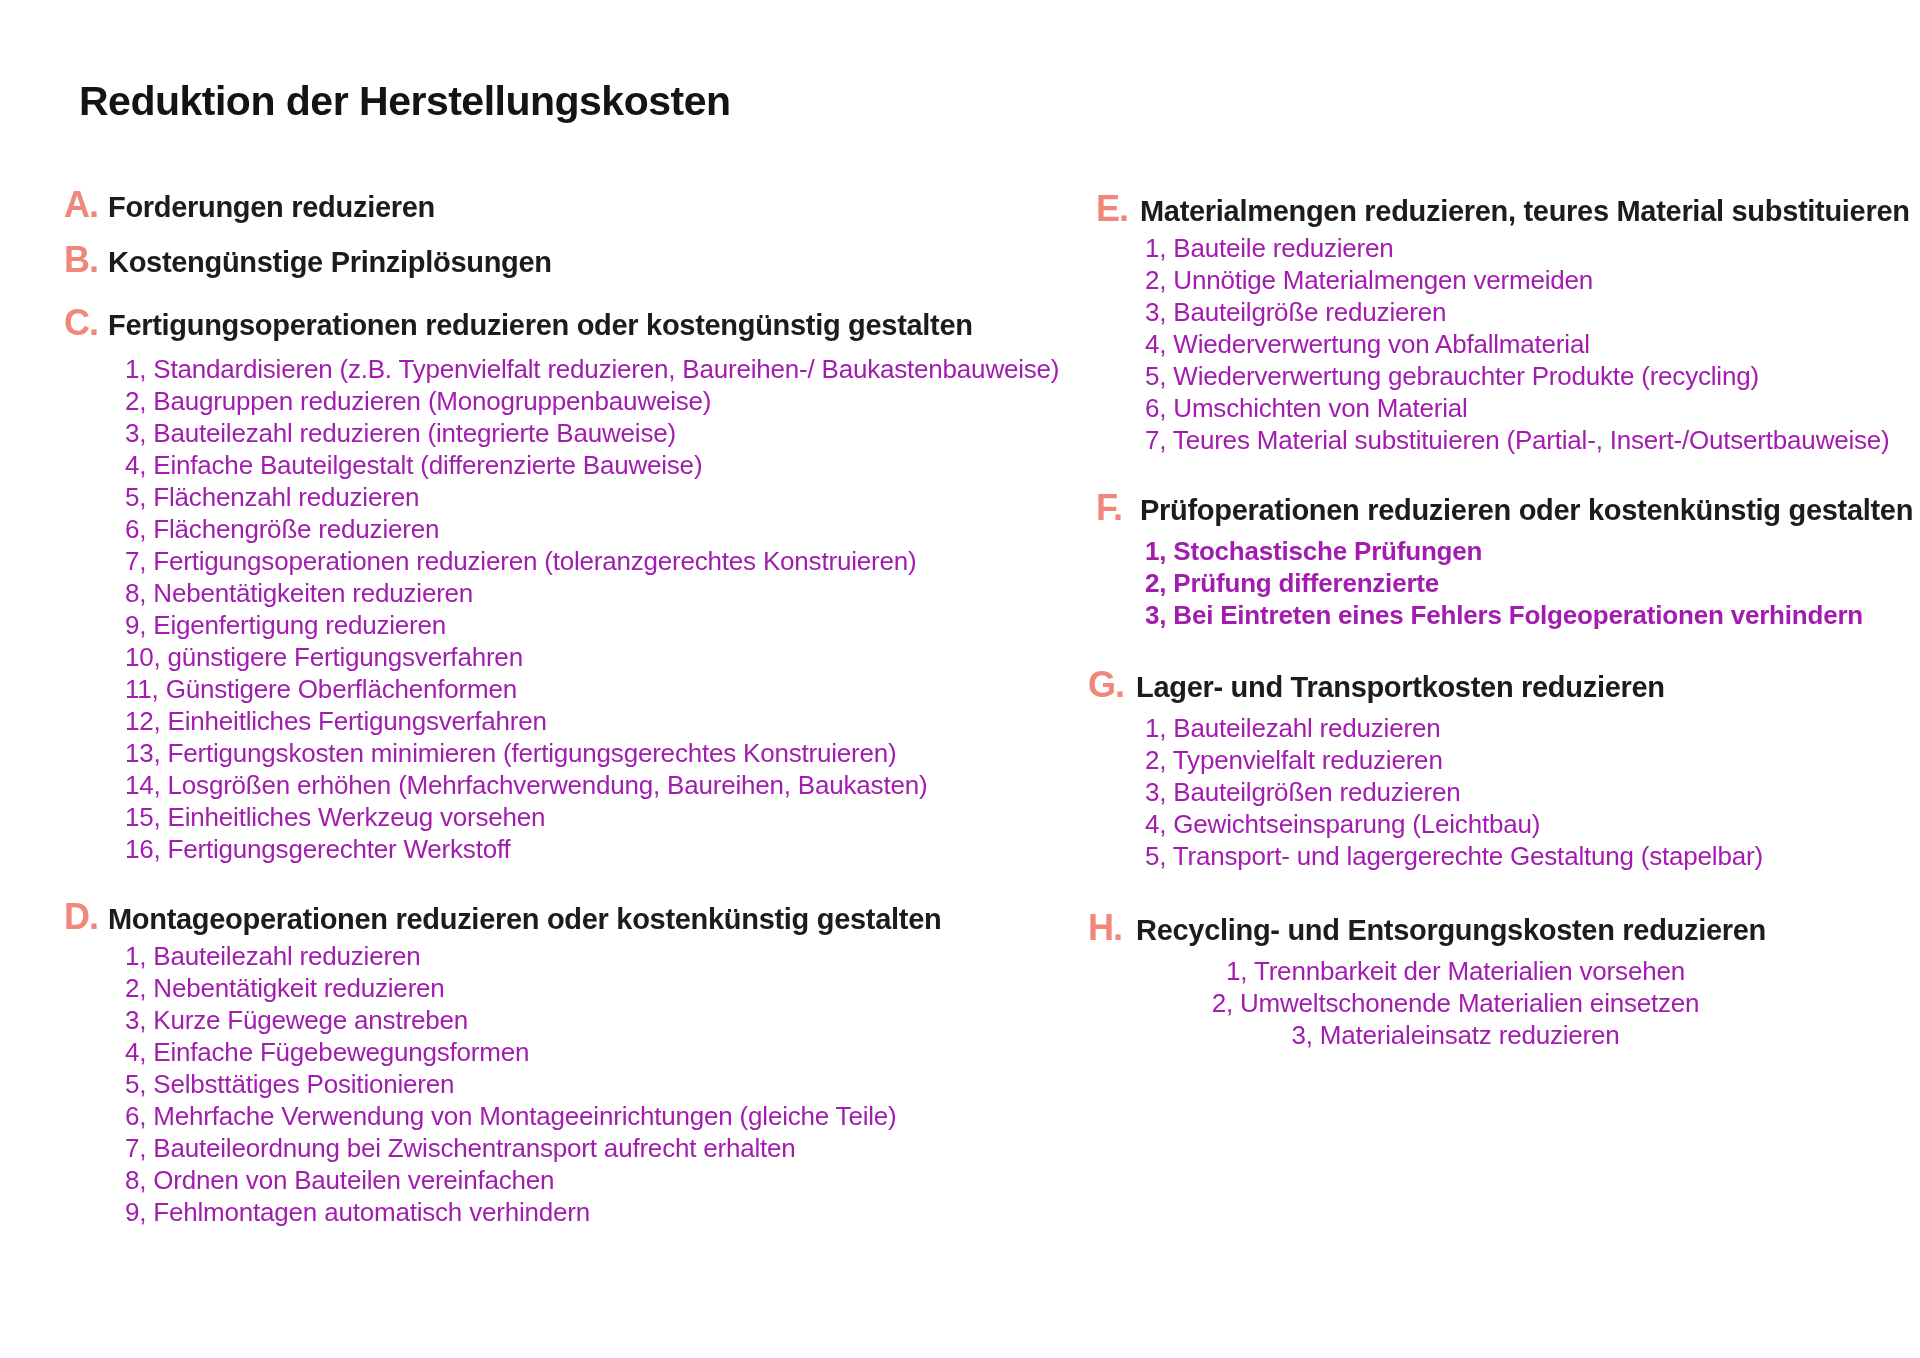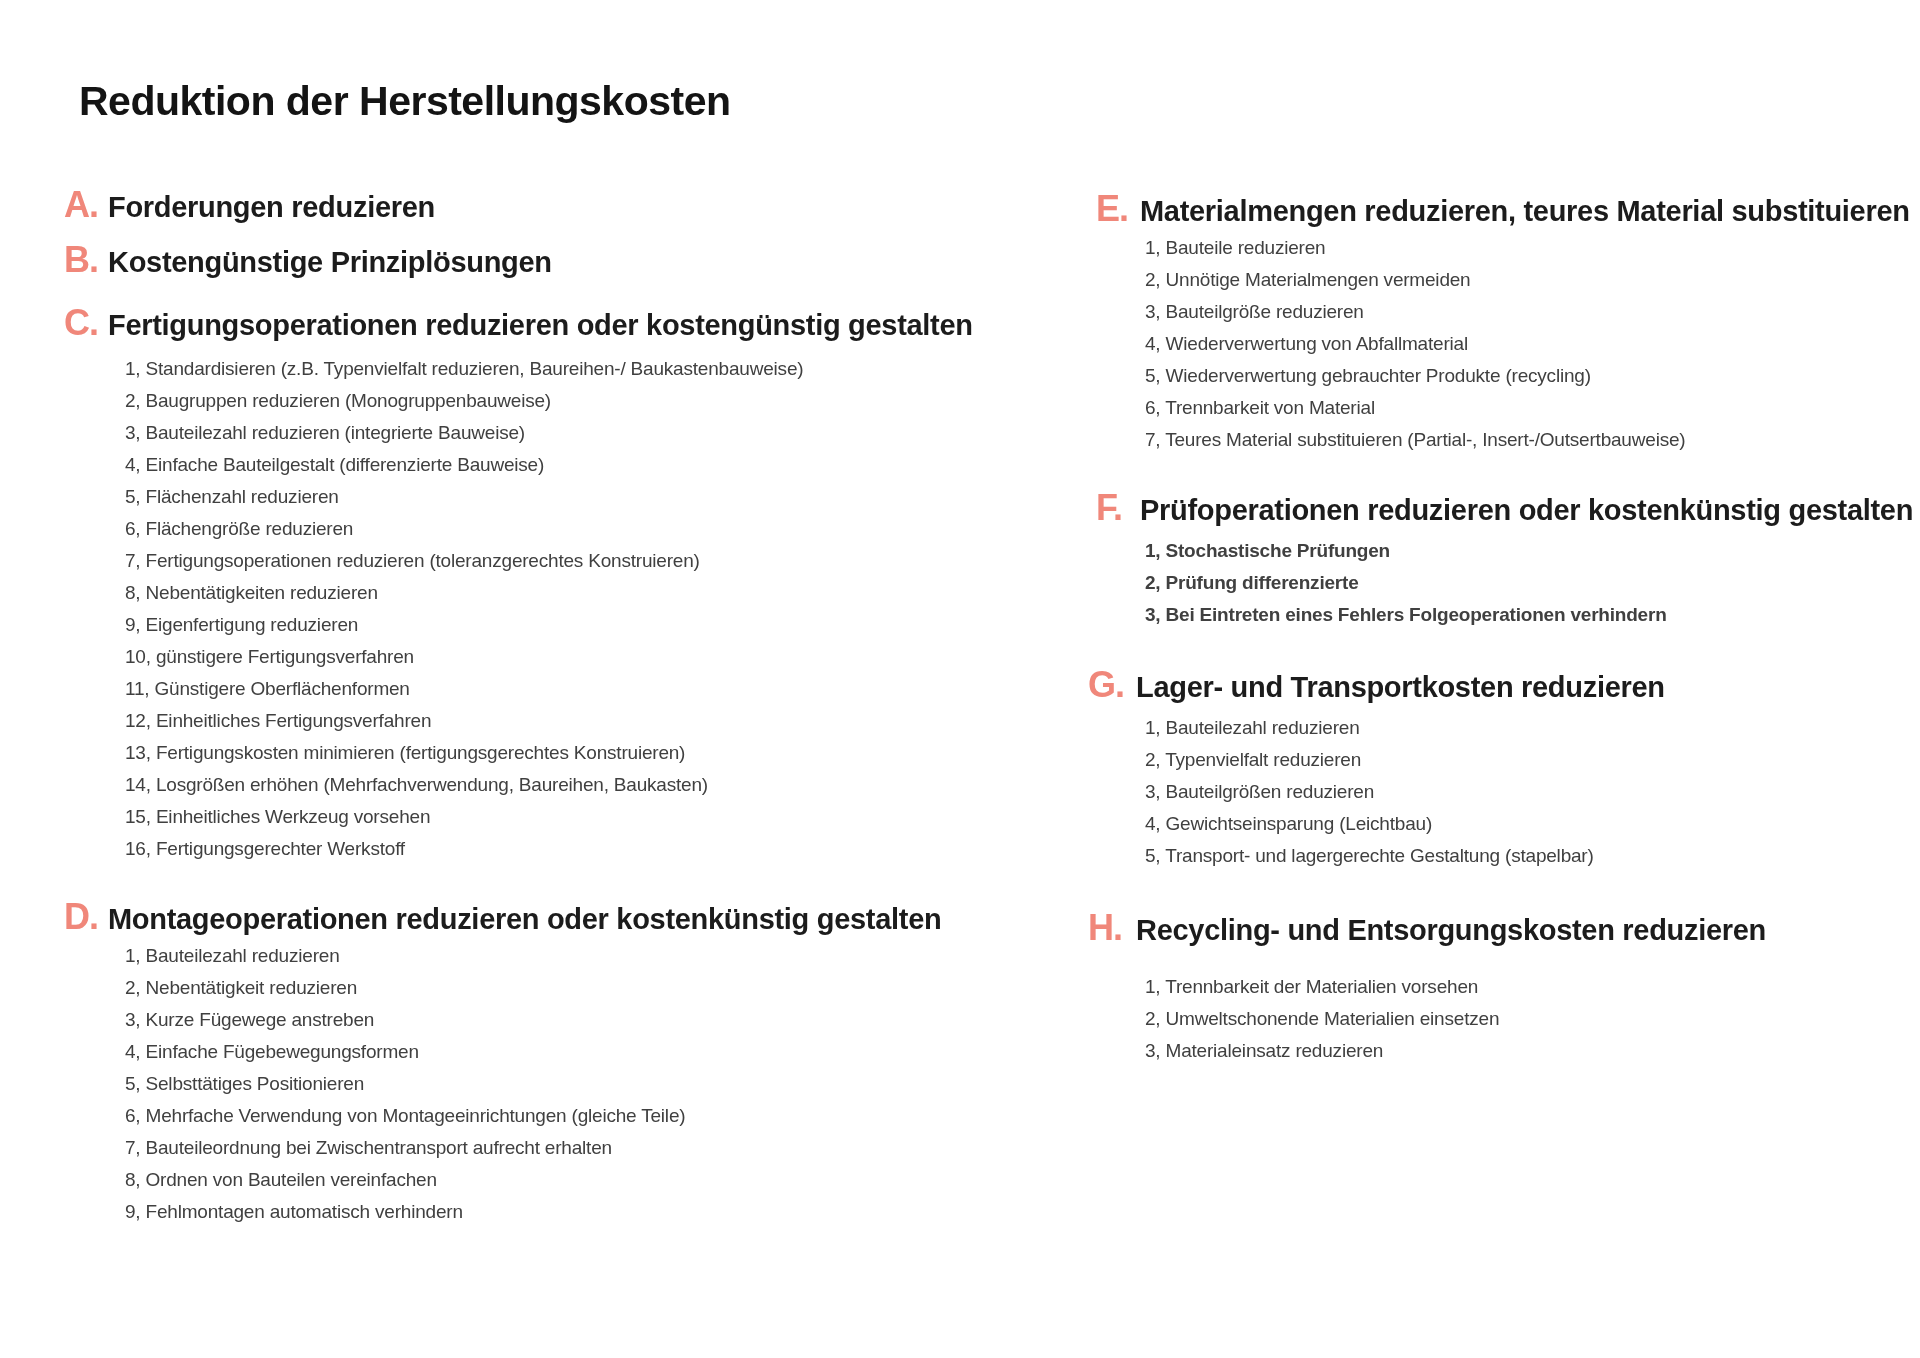--- a/index.html
+++ b/index.html
@@ -6,35 +6,35 @@
   body { width:1920px; height:1358px; position:relative; overflow:hidden;
          font-family:"Liberation Sans", "DejaVu Sans", sans-serif; color:#1a1a1a; }
   .title { position:absolute; left:79px; top:78px; font-size:41px; font-weight:bold;
            letter-spacing:-0.5px; color:#141414; margin:0; }
   .section { position:absolute; }
   .sec-head { display:flex; align-items:baseline; white-space:nowrap; }
   .letter { font-size:36px; font-weight:bold; color:#F0877A; width:44px; display:inline-block;
             letter-spacing:-1px; }
   .heading { font-size:29px; font-weight:bold; color:#1c1c1c; letter-spacing:-0.3px; }
   .items { list-style:none; margin:0; padding:0; }
-  .items li { font-size:19px; line-height:32px; color:#404040; white-space:nowrap; letter-spacing:-0.2px; }
+  .items li { font-size:26px; line-height:32px; color:#a21caf; white-space:nowrap; letter-spacing:-0.2px; }
   #sec-a { left:64px; top:184px; }
   #sec-b { left:64px; top:239px; }
   #sec-c { left:64px; top:302px; }
   #sec-c .items { margin-left:61px; margin-top:9px; }
   #sec-d { left:64px; top:896px; }
   #sec-d .items { margin-left:61px; margin-top:2px; }
   #sec-e { left:1096px; top:188px; }
   #sec-e .items { margin-left:49px; margin-top:2px; }
   #sec-f { left:1096px; top:487px; }
   #sec-f .items { margin-left:49px; margin-top:6px;font-weight:bold; }
   #sec-g { left:1088px; top:664px; }
   #sec-g .items { margin-left:57px; margin-top:6px; }
   #sec-h { left:1088px; top:907px; }
-  #sec-h .items { margin-left:57px; margin-top:22px; }
+  #sec-h .items { margin-left:57px; margin-top:6px;text-align:center; }
   #sec-g .letter, #sec-h .letter { width:48px; }
 </style>
 </head>
 <body>
 
 <h1 class="title">Reduktion der Herstellungskosten</h1>
 
 <div class="section" id="sec-a">
   <div class="sec-head">
     <span class="letter" style="color: rgb(240, 135, 122);">A.</span>
@@ -96,21 +96,21 @@
   <div class="sec-head">
     <span class="letter" style="color: rgb(240, 135, 122);">E.</span>
     <span class="heading">Materialmengen reduzieren, teures Material substituieren</span>
   </div>
   <ul class="items">
       <li>1, Bauteile reduzieren</li>
       <li>2, Unnötige Materialmengen vermeiden</li>
       <li>3, Bauteilgröße reduzieren</li>
       <li>4, Wiederverwertung von Abfallmaterial</li>
       <li>5, Wiederverwertung gebrauchter Produkte (recycling)</li>
-      <li>6, Trennbarkeit von Material</li>
+      <li>6, Umschichten von Material</li>
       <li>7, Teures Material substituieren (Partial-, Insert-/Outsertbauweise)</li>
     </ul>
 </div>
 
 <div class="section" id="sec-f">
   <div class="sec-head">
     <span class="letter" style="color: rgb(240, 135, 122);">F.</span>
     <span class="heading">Prüfoperationen reduzieren oder kostenkünstig gestalten</span>
   </div>
   <ul class="items">

